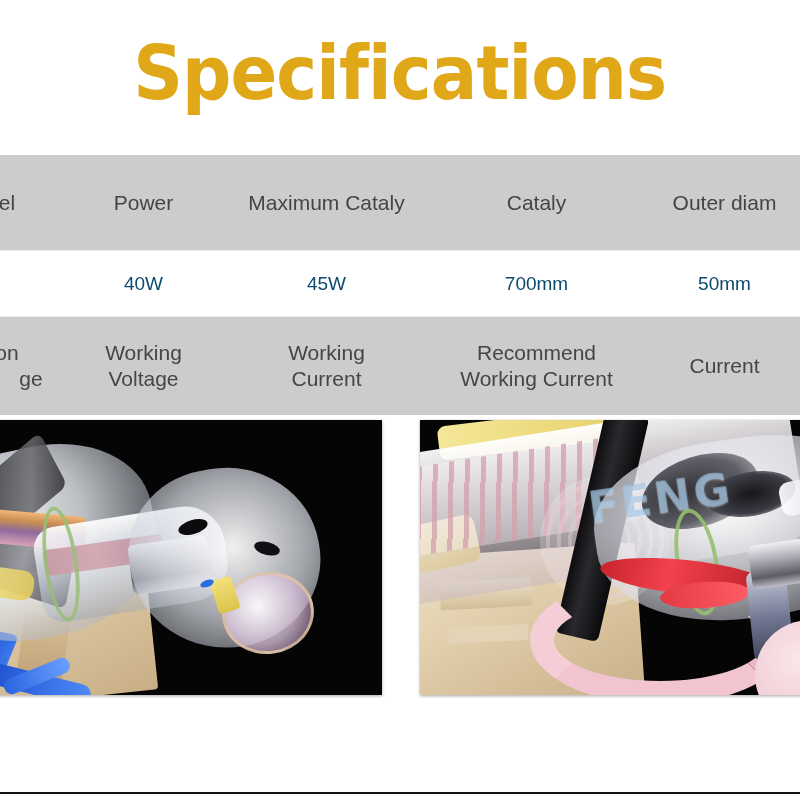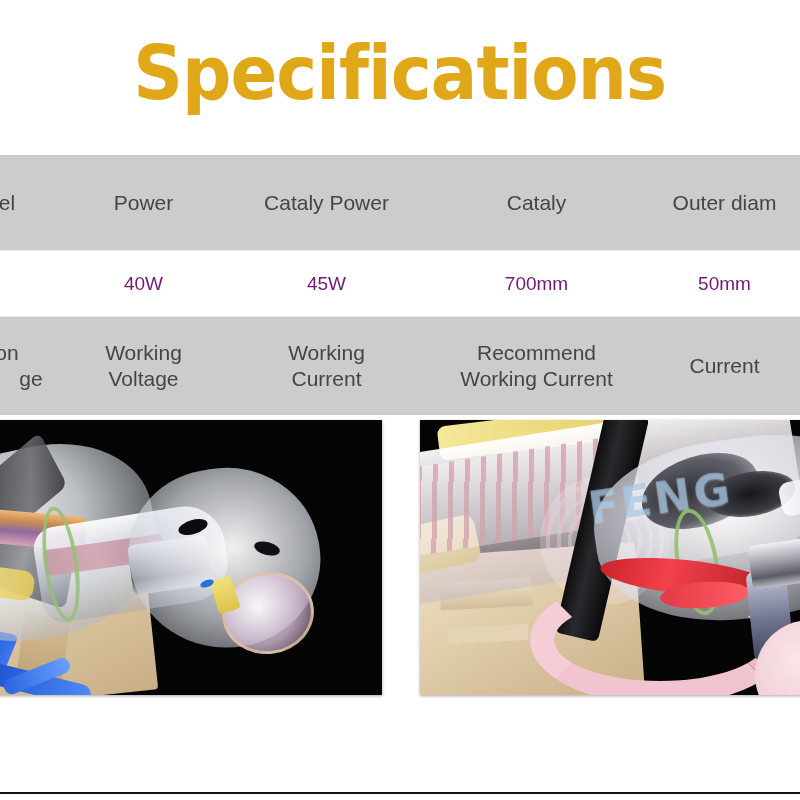--- a/index.html
+++ b/index.html
@@ -54,21 +54,21 @@
     background: #cccccc;
     font-size: 21px;
     line-height: 1.22;
     color: #454545;
   }
   .hdr-row.r1 td { height: 95px; }
   .hdr-row.r2 td { height: 98px; }
   .val-row td {
     background: #ffffff;
     font-size: 19px;
-    color: #701a75;
+    color: #0c4a6e;
   }
   .val-row.v1 td { height: 65px; }
   .val-row.v2 td { height: 65px; }
   .val-row.v1 td, .val-row.v2 td {
     border-top: 1px solid #ebebeb;
     border-bottom: 1px solid #e8e8e8;
   }
 
   
   col.c0 { width: 62px; }
@@ -440,21 +440,21 @@
     <col class="c0">
       <col class="c1">
       <col class="c2">
       <col class="c3">
       <col class="c4">
   </colgroup>
   <tbody>
     <tr class="hdr-row r1">
       <td class="clip-left">el</td>
       <td>Power</td>
-      <td>Cataly Power</td>
+      <td>Maximum Cataly</td>
       <td>Cataly</td>
       <td class="clip-right">Outer diam</td>
     </tr>
     <tr class="val-row v1">
       <td class="clip-left"></td>
       <td>40W</td>
       <td>45W</td>
       <td>700mm</td>
       <td class="clip-right">50mm</td>
     </tr>

